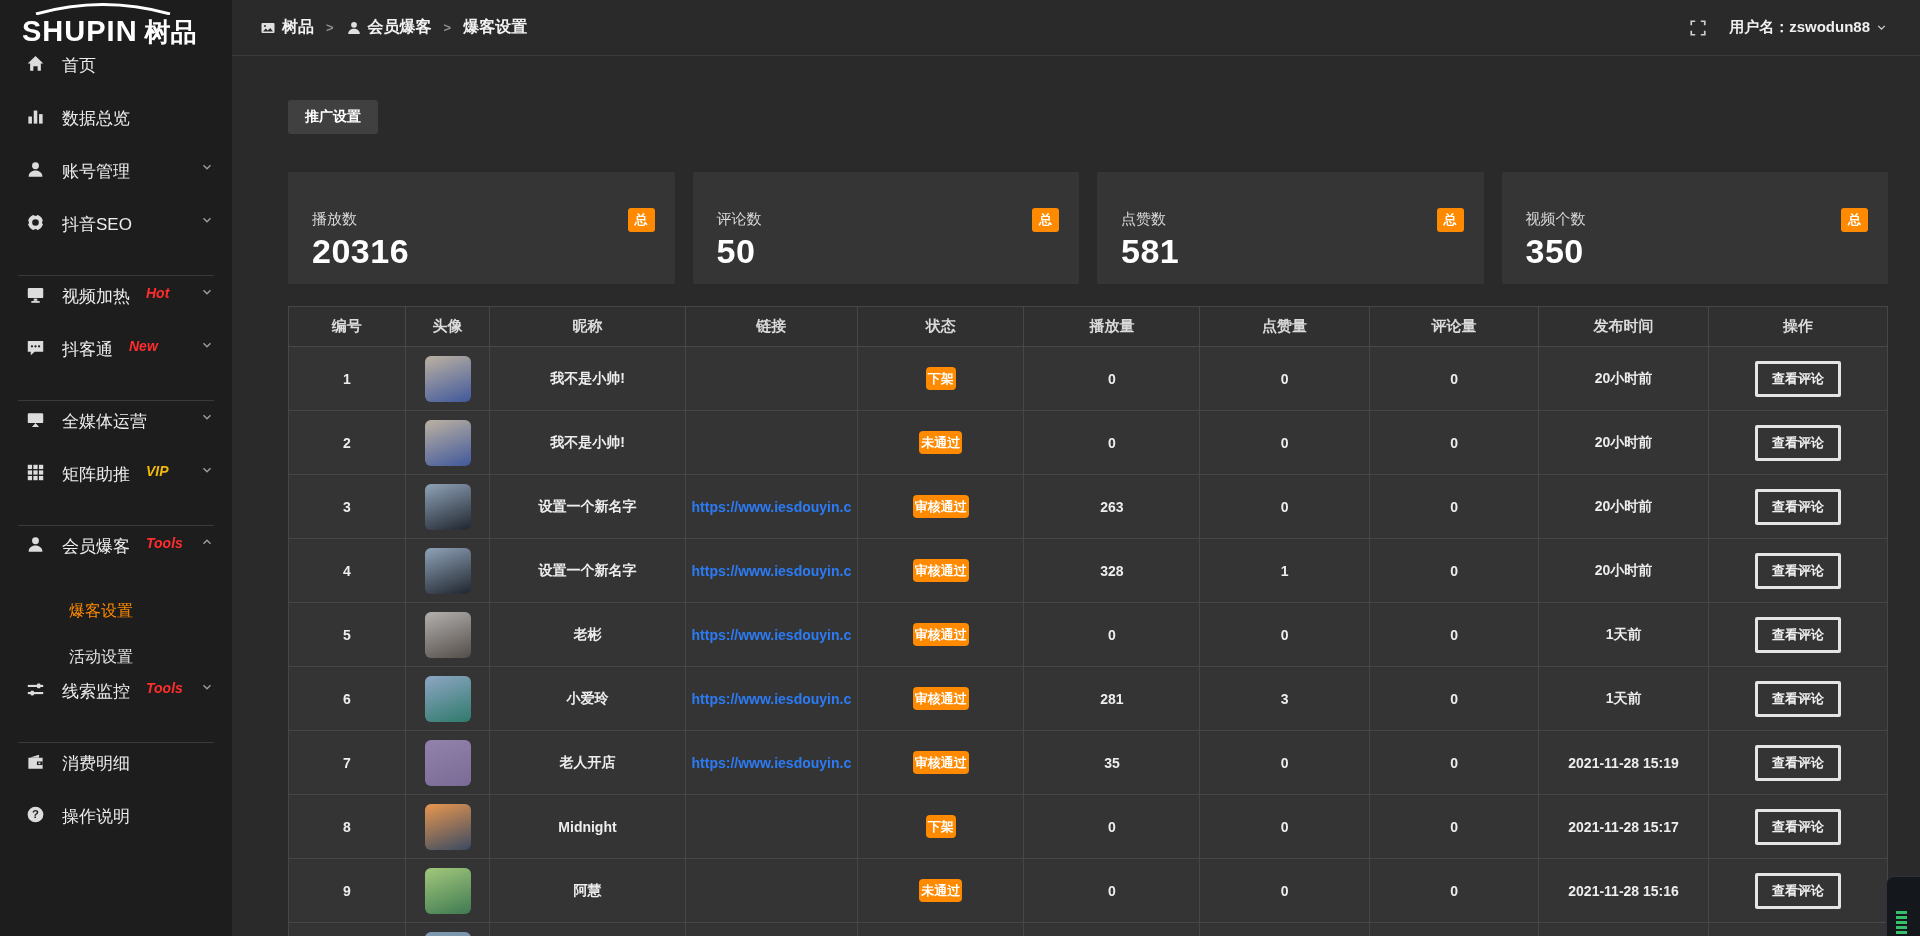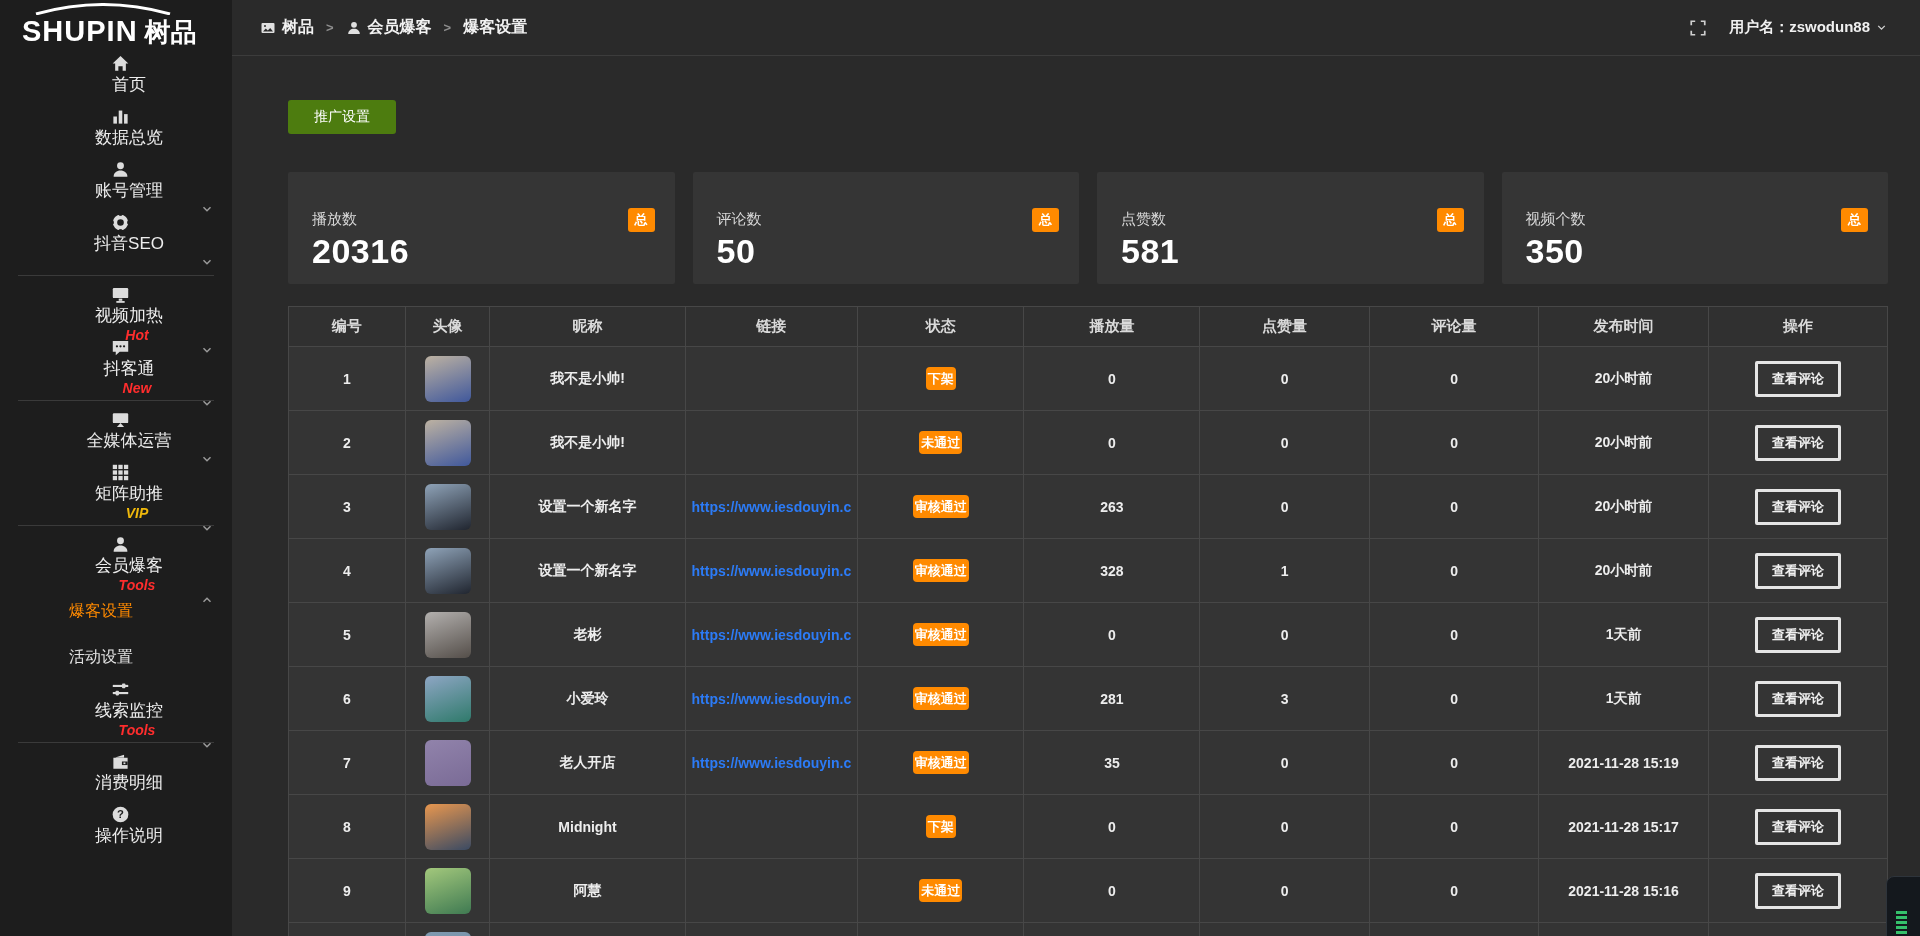--- a/index.html
+++ b/index.html
@@ -17,22 +17,22 @@
   }
   .logo {
     height: 52px; padding: 6px 0 0 22px; cursor: pointer; position: relative;
   }
   .logo-arc { position: absolute; left: 28px; top: 3px; }
   .logo-text { display: flex; align-items: baseline; gap: 7px; margin-top: 9px; }
   .logo-en { font-size: 29px; font-weight: 800; letter-spacing: 1px; color: #fff; font-style: normal; }
   .logo-cn { font-size: 26px; font-weight: 800; color: #fff; }
   .nav { flex: 1; padding-top: 2px; }
   .nav-item {
-    height: 53px; display: flex; align-items: center; padding-left: 26px; cursor: pointer;
-    color: #ededed; font-size: 17px; font-weight: 500; flex-direction: column;
+    height: 53px; display: flex; padding-left: 26px; cursor: pointer;
+    color: #ededed; font-size: 17px; font-weight: 500;
   }
   .nav-item .ic { width: 19px; height: 19px; margin-right: 17px; color: #dcdcdc; display: inline-flex; }
   .nav-item .ic svg { width: 100%; height: 100%; }
   .nav-badge { font-style: italic; font-weight: 700; font-size: 14px; margin-left: 16px; }
   .chev { margin-left: auto; margin-right: 18px; width: 14px; height: 14px; color: #9a9a9a; display: inline-flex; }
   .chev svg { width: 100%; height: 100%; }
   .chev.up { transform: rotate(180deg); }
   .sub-item {
     height: 46px; display: flex; align-items: center; padding-left: 69px;
     font-size: 16px; color: #e2e2e2; cursor: pointer; font-weight: 500;
@@ -51,22 +51,22 @@
   .crumb .ic svg { width: 100%; height: 100%; }
   .crumb-sep { color: #8e8e8e; font-size: 13px; font-weight: 700; padding: 0 2px; }
   .topbar-right { margin-left: auto; display: flex; align-items: center; gap: 22px; }
   .fs-btn { width: 18px; height: 18px; color: #cfcfcf; cursor: pointer; display: inline-flex; }
   .fs-btn svg { width: 100%; height: 100%; }
   .user-entry { display: flex; align-items: center; gap: 5px; font-size: 15px; font-weight: 600; color: #f0f0f0; cursor: pointer; }
   .user-entry .chev-sm { width: 13px; height: 13px; color: #cfcfcf; display: inline-flex; }
   .user-entry .chev-sm svg { width: 100%; height: 100%; }
   .content { padding: 44px 32px 0 56px; overflow: hidden; flex: 1; }
   .promo-btn {
-    display: inline-block; background: #4d7c0f; color: #fff; font-size: 14px; font-weight: 400;
-    border: none; border-radius: 3px; padding: 8px 26px; cursor: pointer;
+    display: inline-block; background: #404040; color: #fff; font-size: 14px; font-weight: 700;
+    border: none; border-radius: 3px; padding: 8px 17px; cursor: pointer;
     font-family: inherit;
   }
   
   .stats { display: flex; gap: 18px; margin-top: 38px; }
   .stat-card {
     flex: 1; height: 112px; background: #353535; border-radius: 2px; position: relative;
     padding: 38px 22px 0 24px;
   }
   .stat-label { font-size: 15px; color: #d8d8d8; font-weight: 500; }
   .stat-value { font-size: 34px; font-weight: 700; color: #fff; margin-top: 3px; letter-spacing: .5px; }

